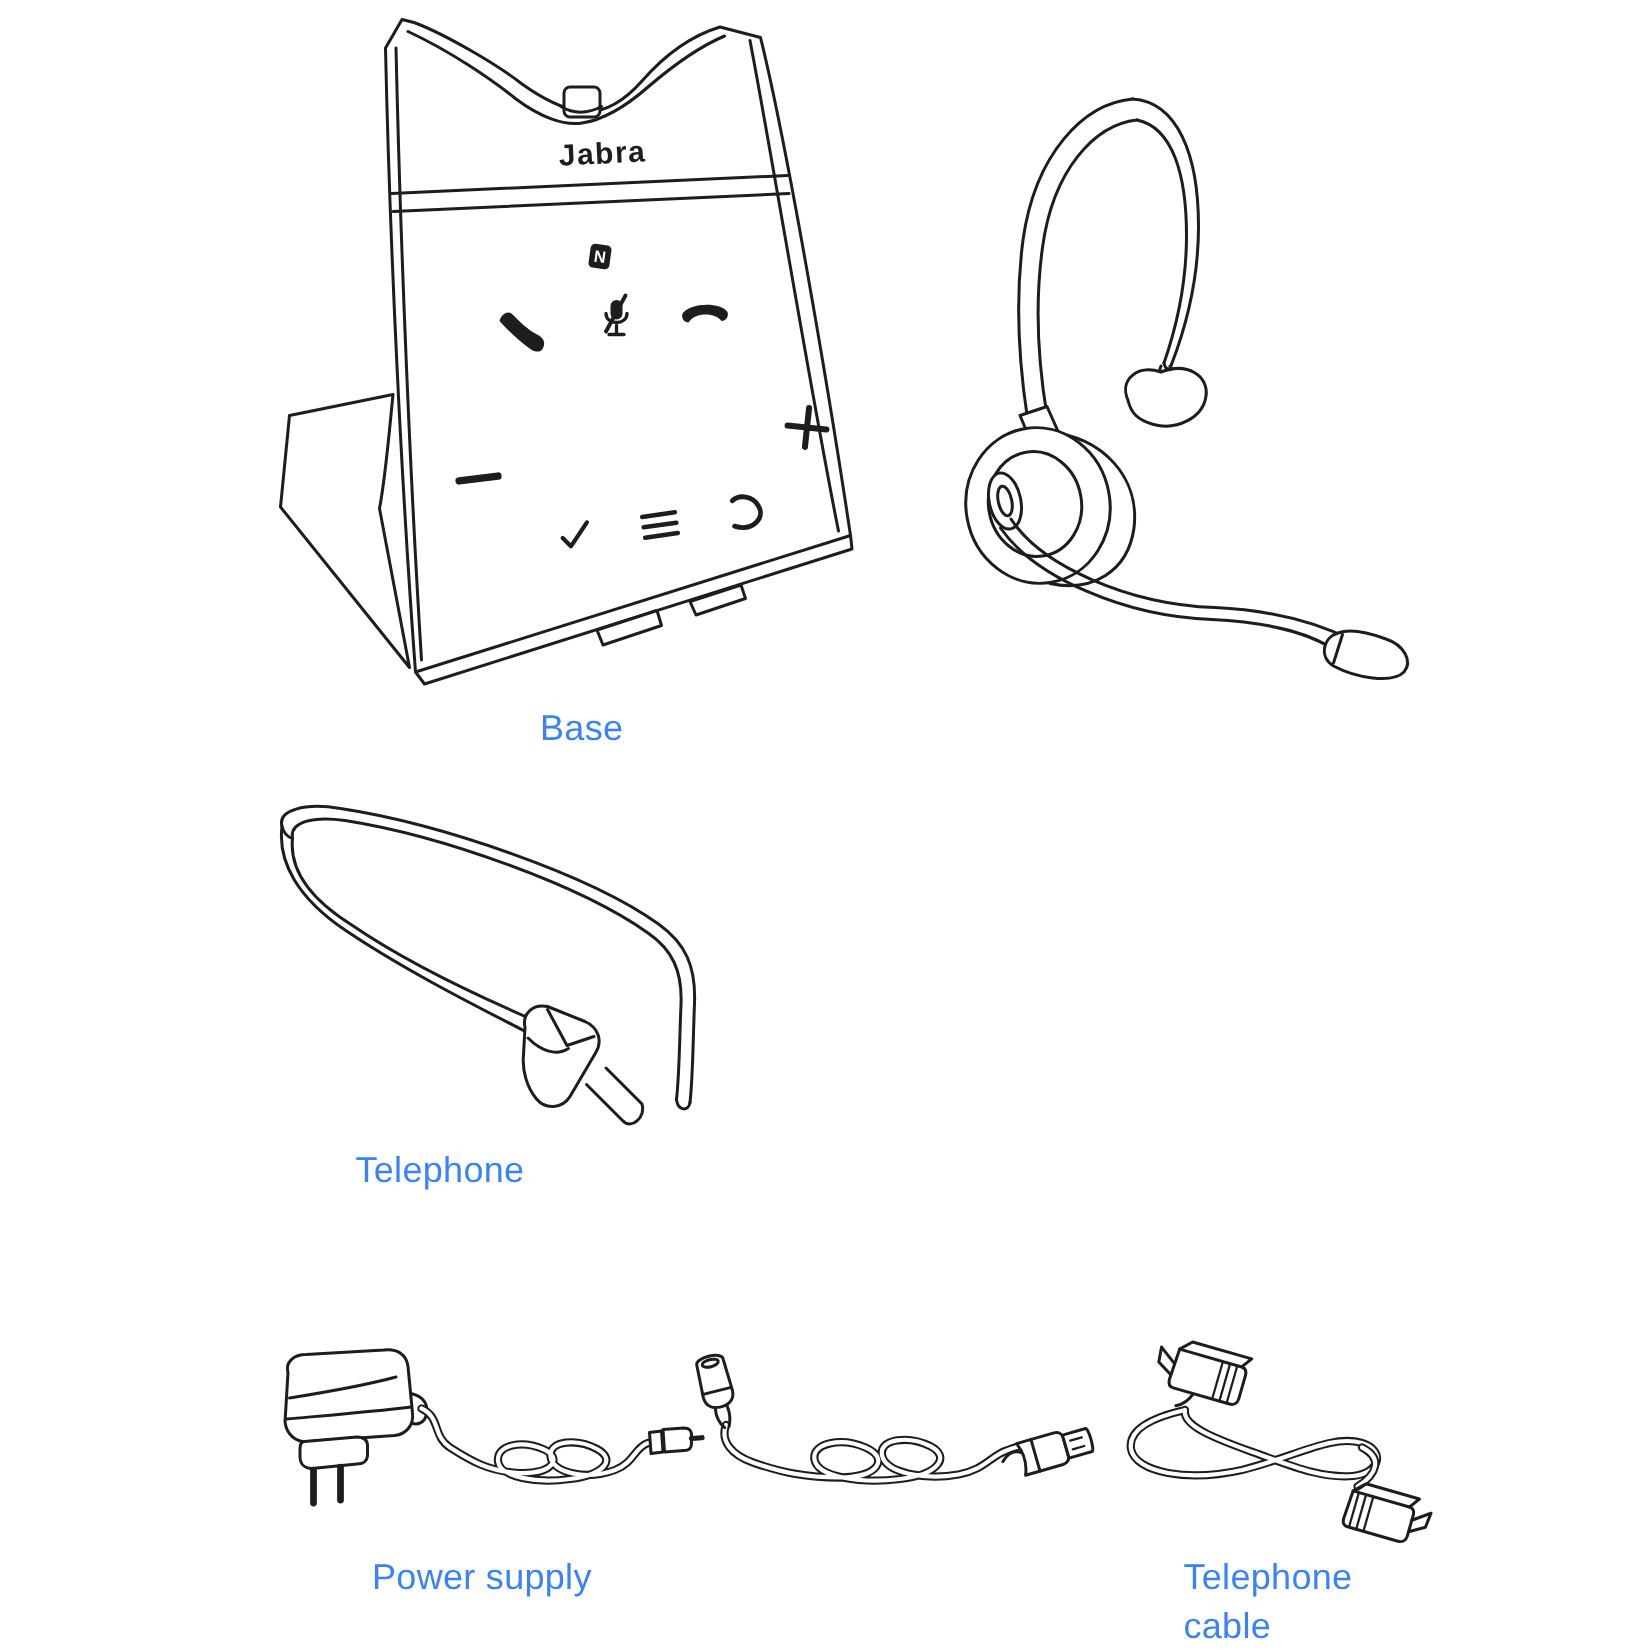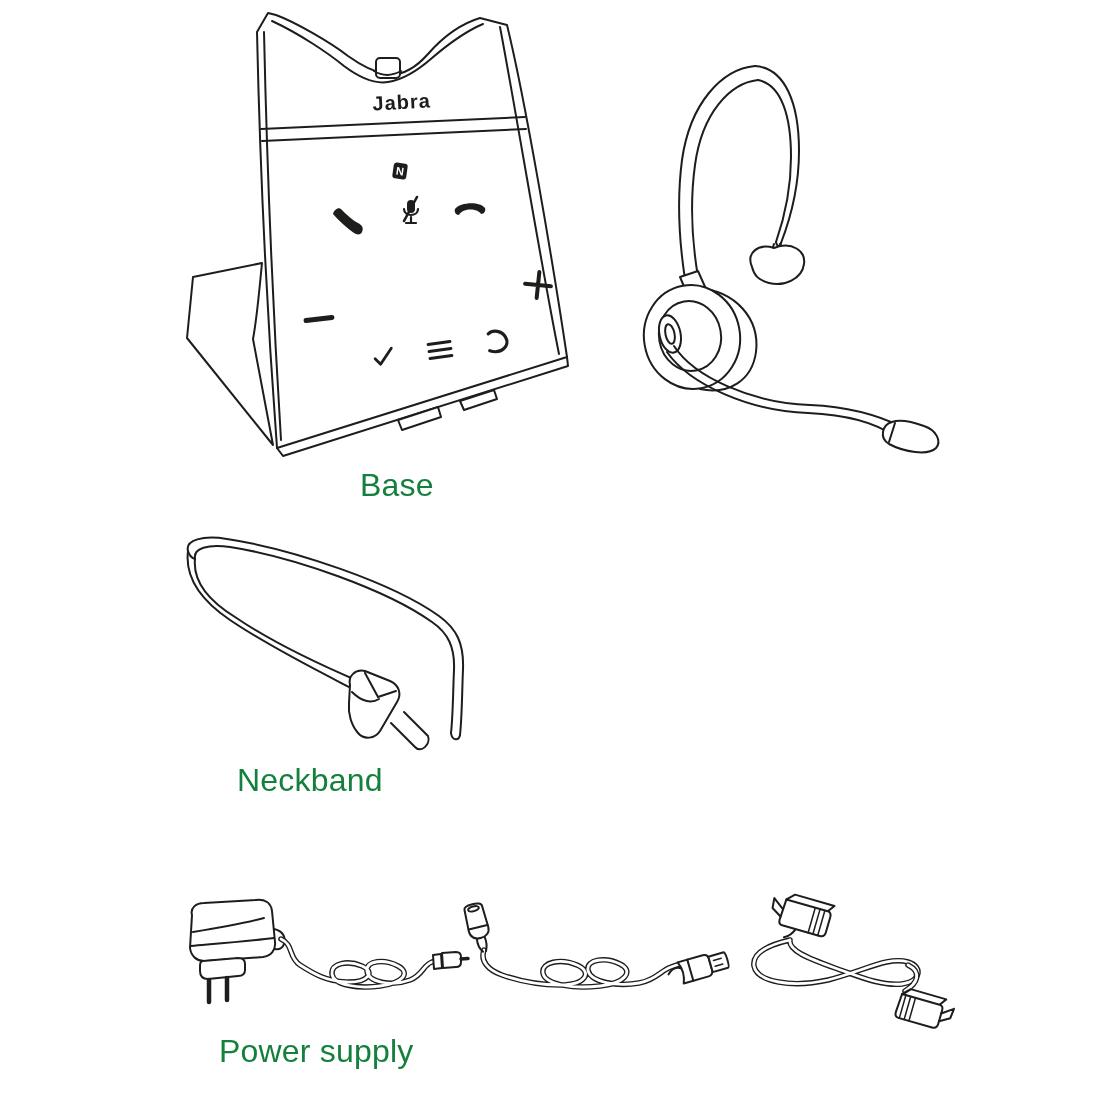--- a/index.html
+++ b/index.html
@@ -1,19 +1,19 @@
 <!DOCTYPE html>
 <html><head>
 <meta charset="utf-8">
 <style>
   html,body{margin:0;padding:0;background:#fff;}
   #canvas{position:relative;width:1100px;height:1100px;background:#fff;overflow:hidden;
           font-family:"Liberation Sans",sans-serif;}
   .fig{position:absolute;}
-  .lbl{position:absolute;font-size:32px;line-height:33px;color:#15803d;letter-spacing:.2px;}
+  .lbl{position:absolute;font-size:24px;line-height:33px;color:#3b82f6;letter-spacing:.2px;}
   svg{display:block;overflow:visible;}
   svg *{vector-effect:non-scaling-stroke;}
   .ln{fill:none;stroke:#1d1d1b;stroke-width:2;stroke-linecap:round;stroke-linejoin:round;}
   .fw{fill:#ffffff;stroke:#1d1d1b;stroke-width:2;stroke-linejoin:round;}
   .fb{fill:#1d1d1b;stroke:none;}
   .thin{stroke-width:1.5;}
   .tube-o{fill:none;stroke:#1d1d1b;stroke-width:5.5;stroke-linecap:round;}
   .tube-i{fill:none;stroke:#ffffff;stroke-width:2.8;stroke-linecap:round;}
   .icon-stroke{fill:none;stroke:#1d1d1b;stroke-linecap:round;stroke-linejoin:round;}
   text.logo{font-family:"Liberation Sans",sans-serif;font-size:20px;font-weight:bold;
@@ -181,15 +181,16 @@
 
     <g transform="translate(178,126) rotate(16)">
       <path class="ln" d="M-20,-12 L-13,-19 L24,-19 L19,-12"></path>
       <path class="fw" d="M-20,-12 L19,-12 C22,-12 23,-10 23,-7 L23,7 C23,10 21,12 18,12 L-17,12 C-20,12 -21,10 -21,7 Z"></path>
       <path class="ln" d="M23,-4 L34,-12 M23,4 L33,-2 M34,-12 L33,-2"></path>
       <path class="ln thin" d="M-6,-12 L-6,12 M-11,-12 L-11,12 M-16,-12 L-16,12"></path>
     </g>
   </svg>
 
   <div class="lbl" style="left:360px;top:469px">Base</div>
-  <div class="lbl" style="left:237px;top:764px">Neckband</div>
-  <div class="lbl" style="left:219px;top:1035px">Power supply</div>
+  <div class="lbl" style="left:237px;top:764px">Telephone</div>
+  <div class="lbl" style="left:248px;top:1035px">Power supply</div>
+  <div class="lbl" style="left:789px;top:1035px;width:150px">Telephone cable</div>
 </div>
 
 </body></html>

